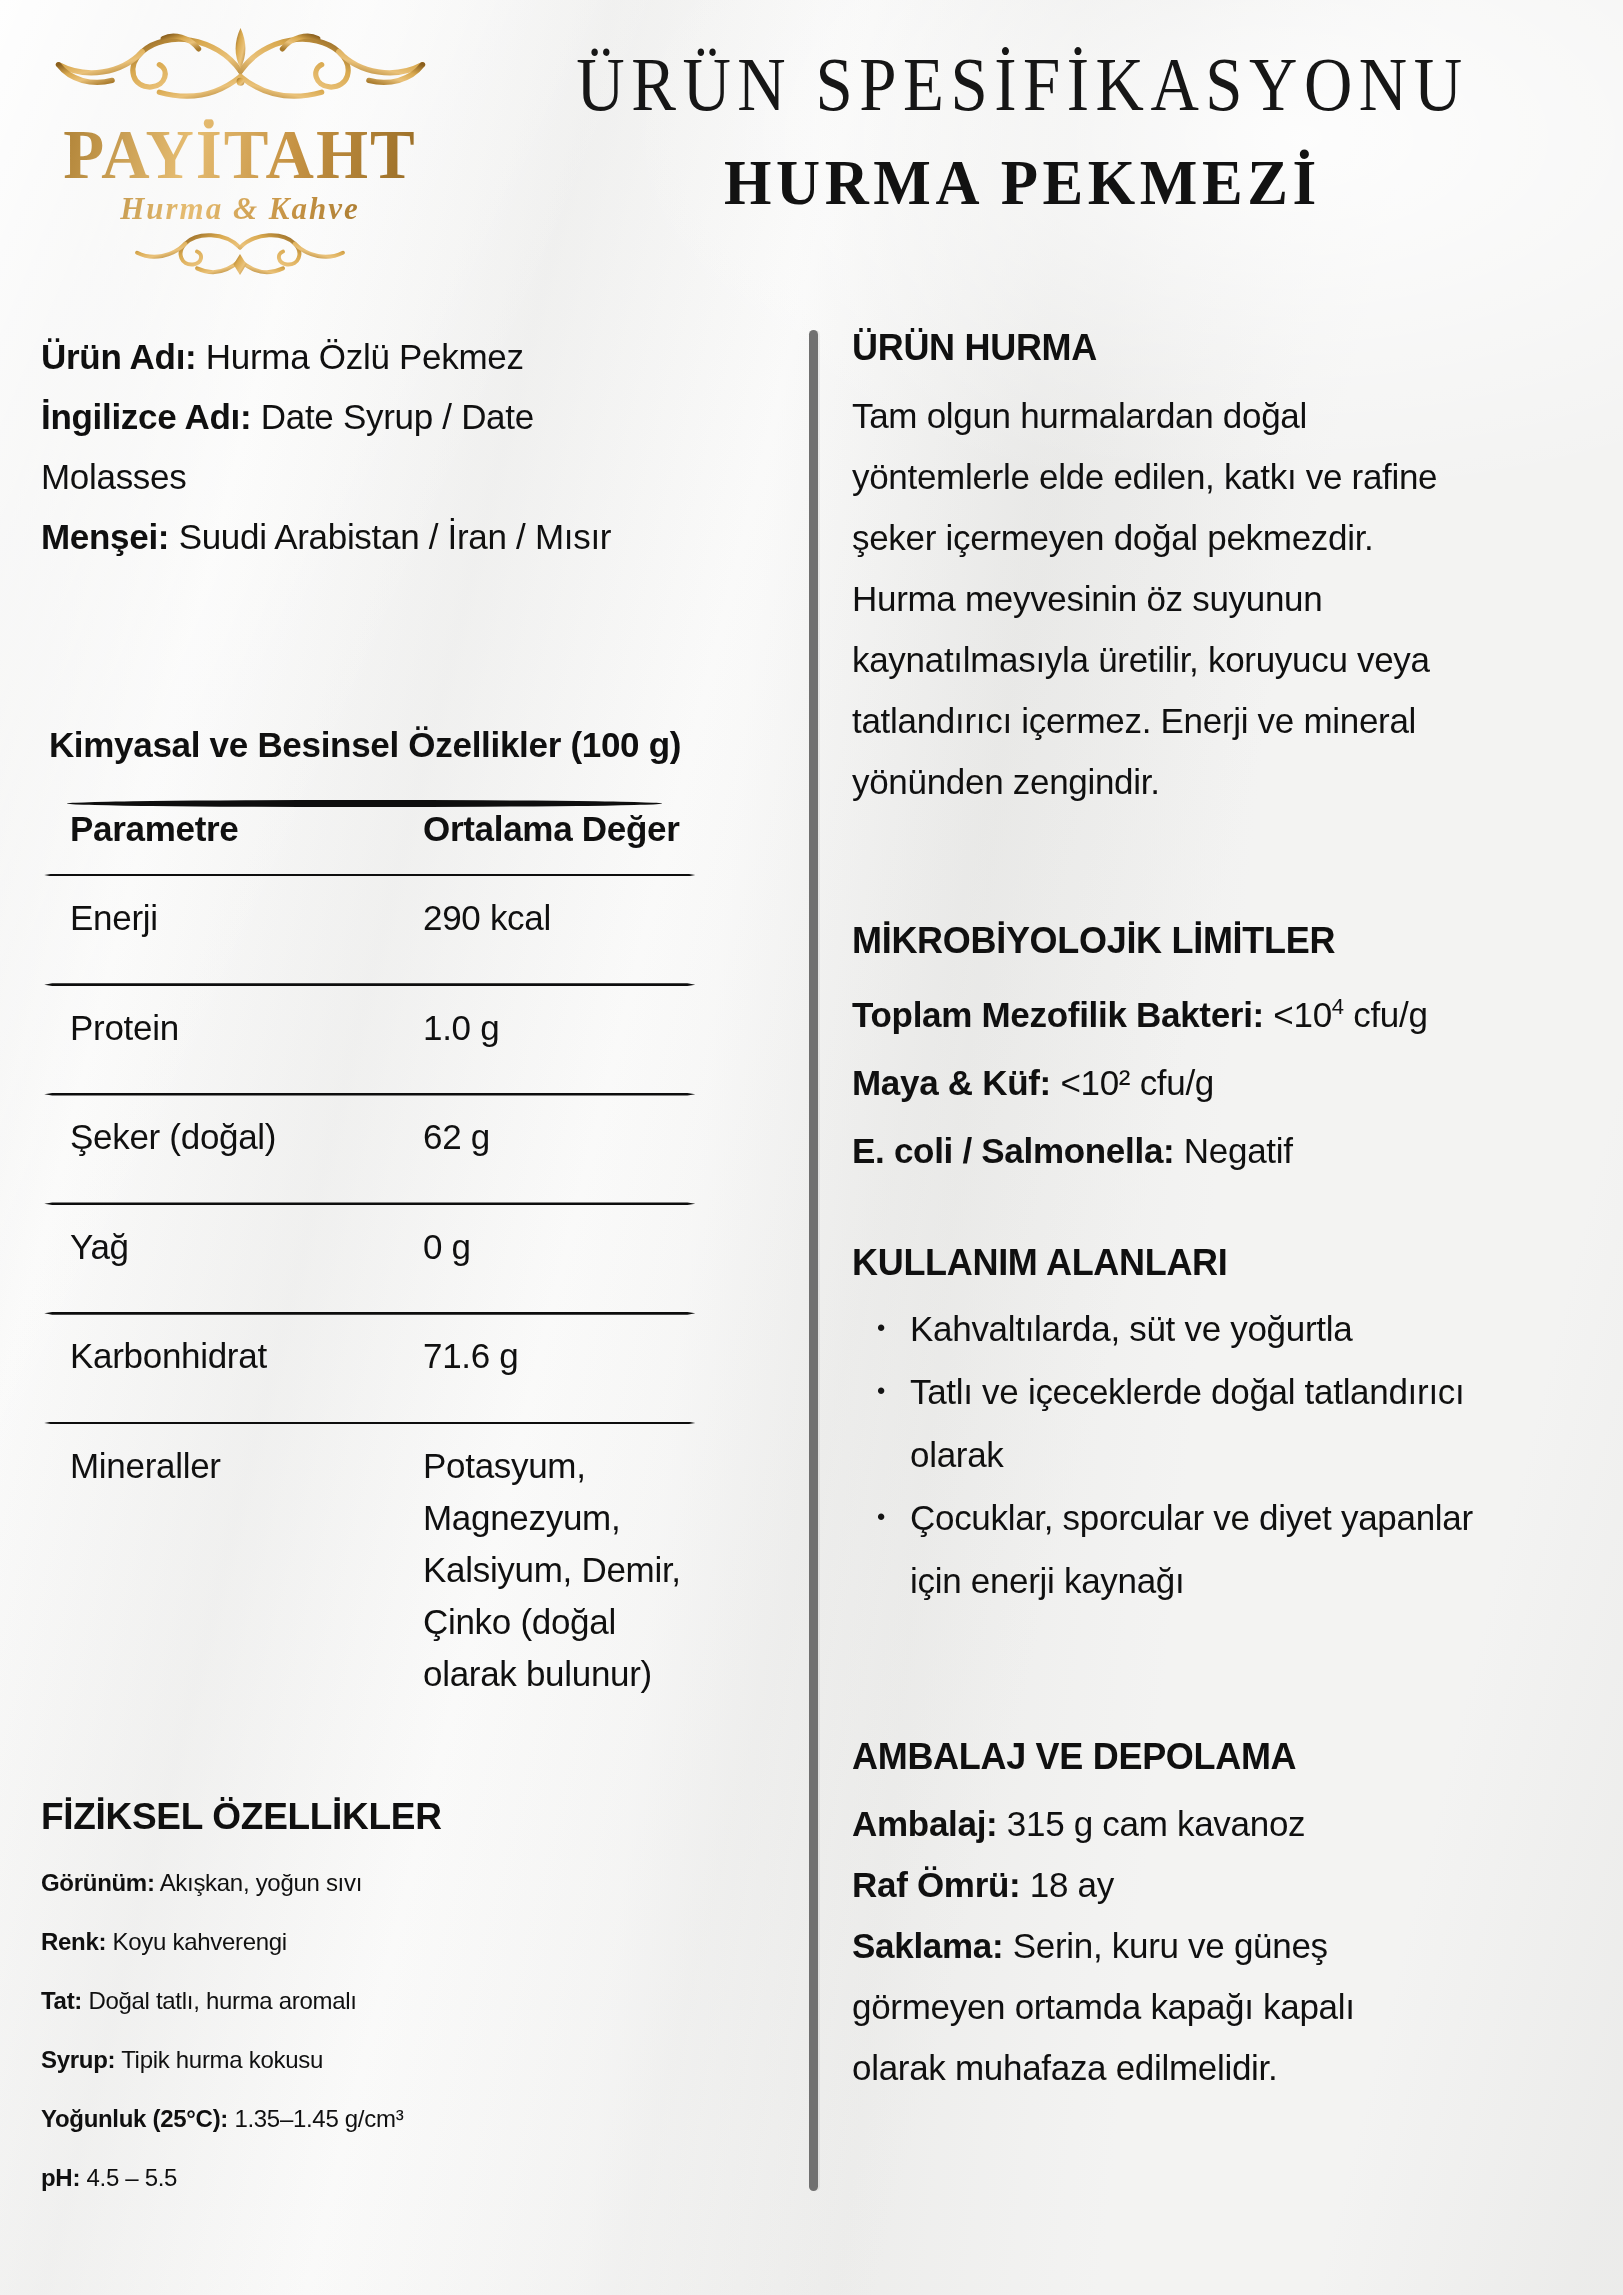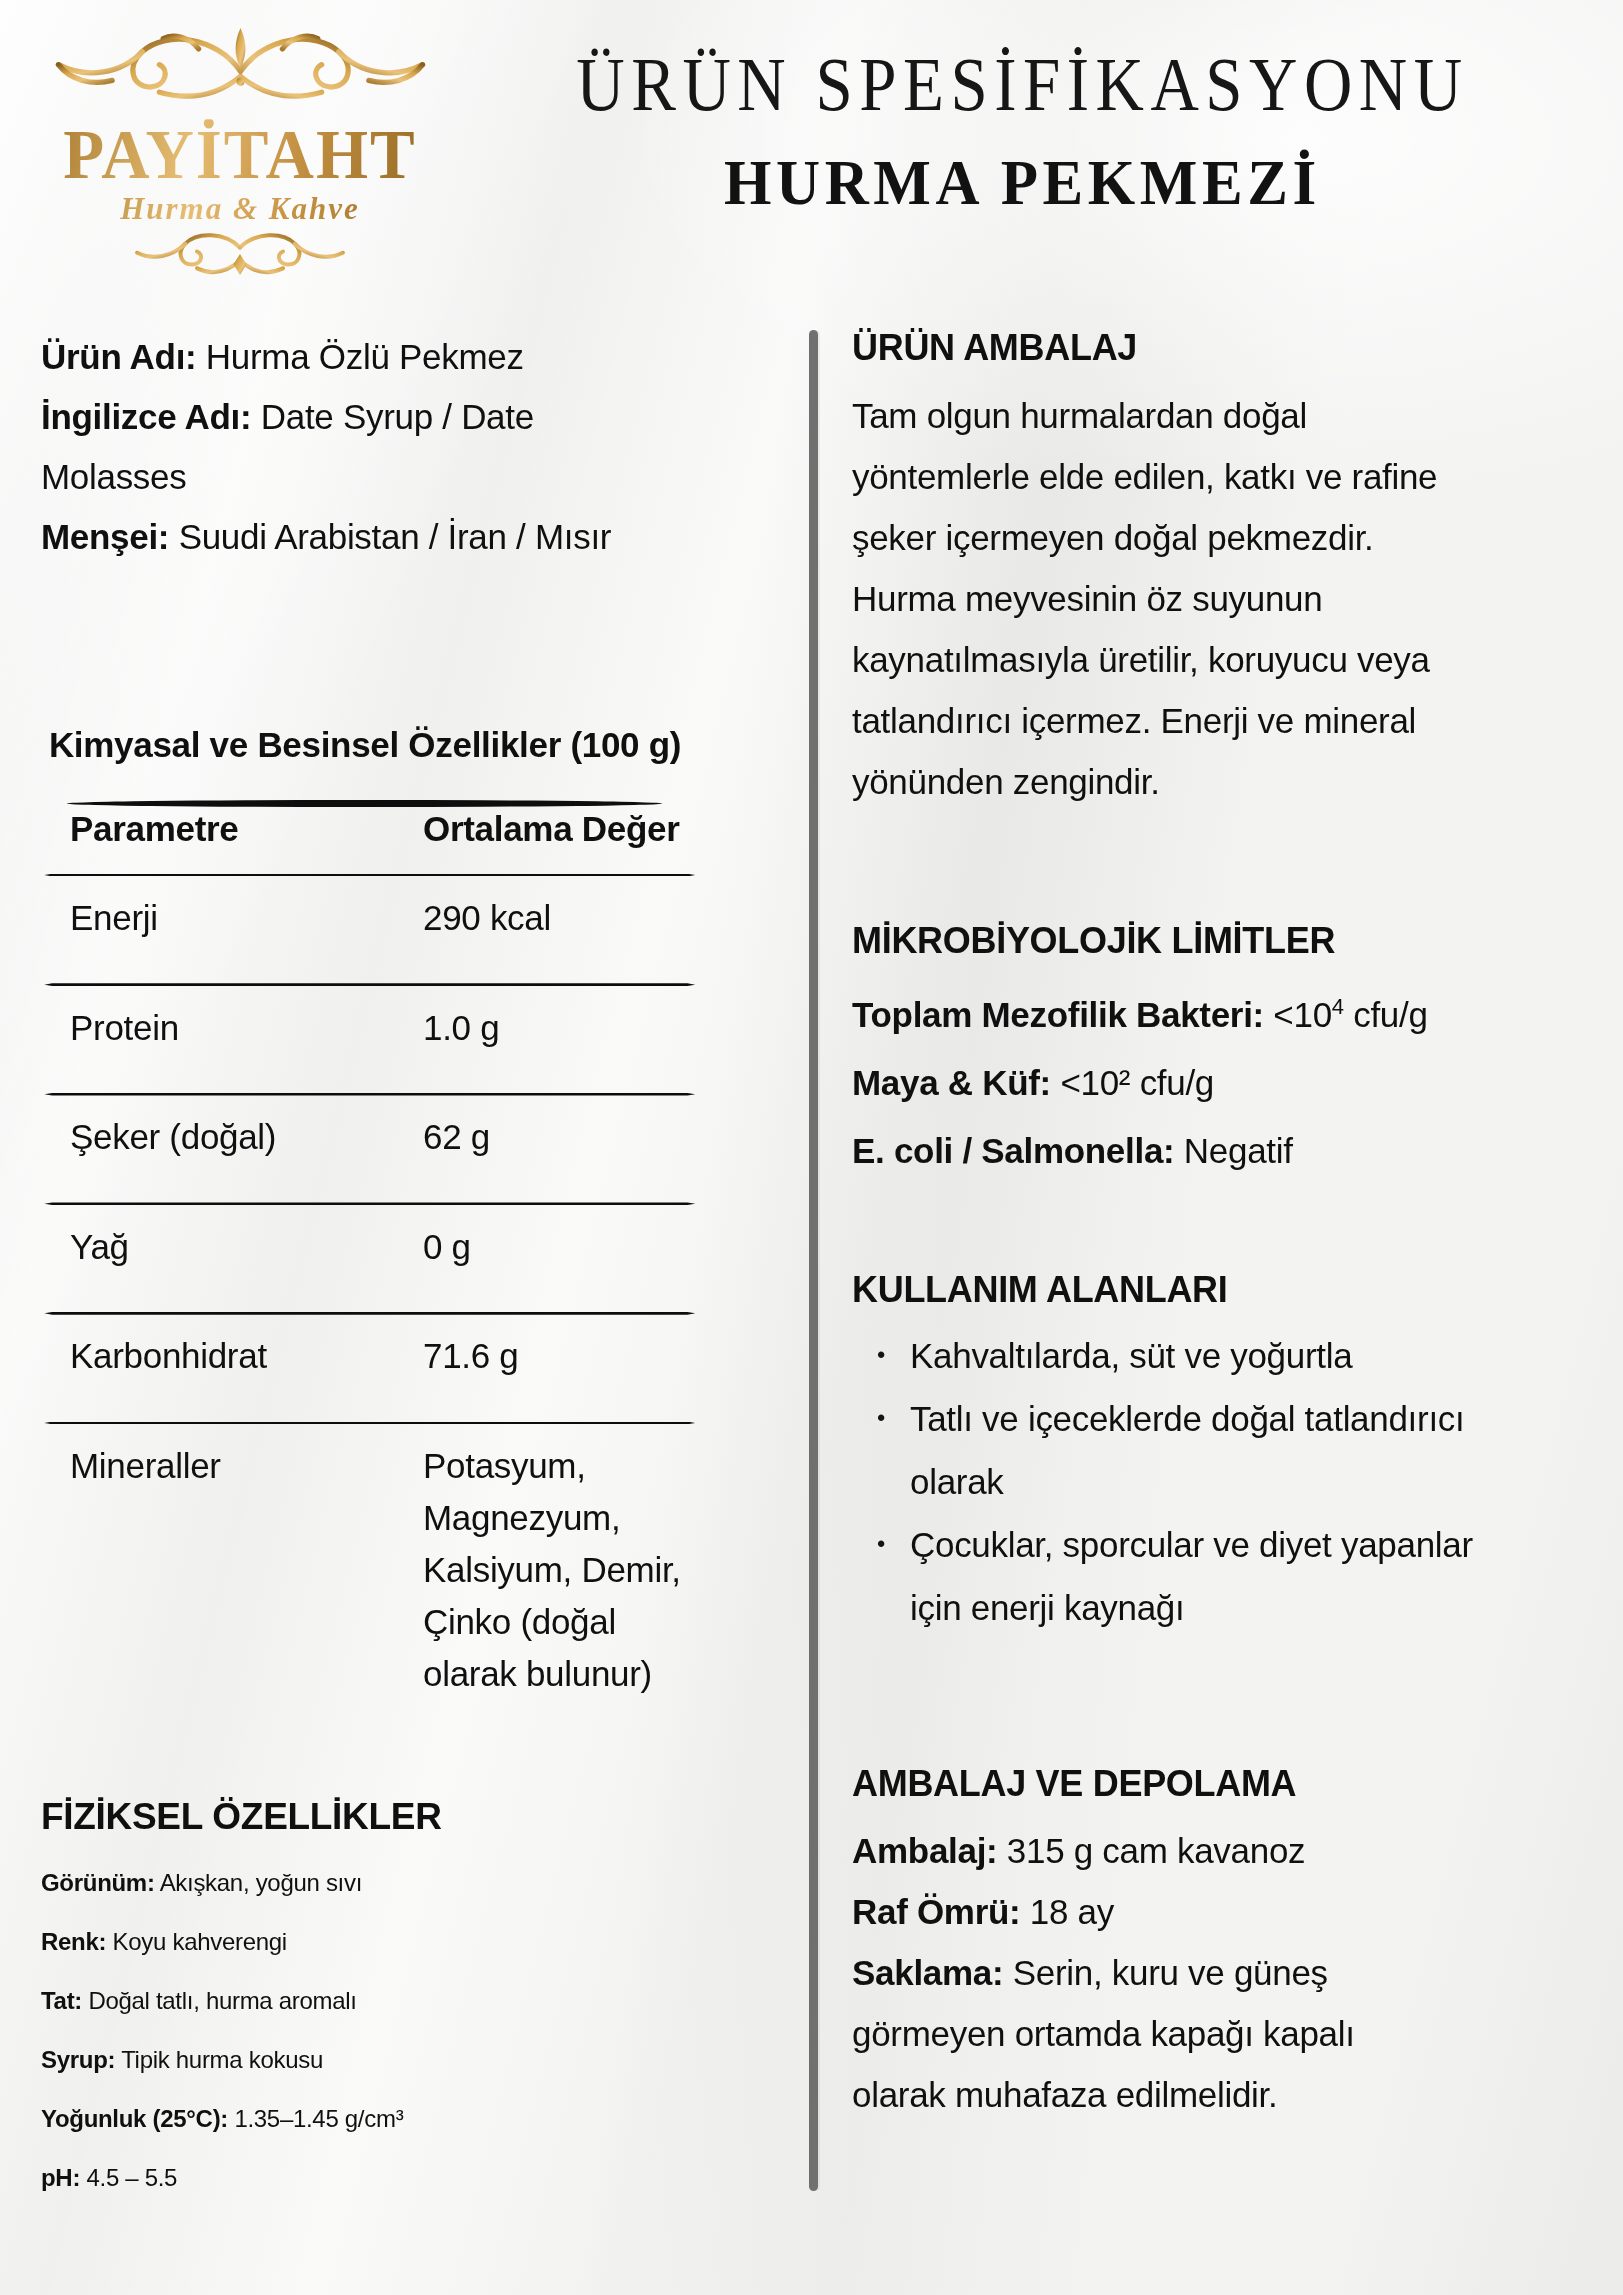--- a/index.html
+++ b/index.html
@@ -72,21 +72,21 @@
   .phys-items{margin-top:15.7px;font-size:24px;}
   .phys-items .kv{line-height:59px;}
 
   
   .sec-h{font-size:36px;font-weight:700;line-height:42px;letter-spacing:-0.3px;}
   .desc-body{margin-top:15.7px;font-size:35px;line-height:61px;white-space:pre-line;}
   .micro-sec{margin-top:108px;}
   .micro-items{margin-top:11.8px;font-size:35px;}
   .micro-items .kv{line-height:68px;}
   .sup{font-size:22px;vertical-align:super;font-weight:400;}
-  .usage-sec{margin-top:84px;}
+  .usage-sec{margin-top:57px;}
   .bullets{list-style:none;margin:13px 0 0 0;padding:0;font-size:35px;}
   .bullets li{display:flex;align-items:flex-start;line-height:63px;}
   .b-dot{width:58px;flex-shrink:0;text-align:center;font-size:23.6px;line-height:63px;color:#141414;}
   .b-text{white-space:pre-line;}
   .pack-sec{margin-top:124px;}
   .pack-items{margin-top:14.4px;font-size:35px;}
   .pack-items .kv{line-height:61px;}
 </style>
 </head>
 <body>
@@ -201,21 +201,21 @@
       <div class="kv"><span class="lbl">Renk:</span><span class="val"> Koyu kahverengi</span></div>
       <div class="kv"><span class="lbl">Tat:</span><span class="val"> Doğal tatlı, hurma aromalı</span></div>
       <div class="kv"><span class="lbl">Syrup:</span><span class="val"> Tipik hurma kokusu</span></div>
       <div class="kv"><span class="lbl">Yoğunluk (25°C):</span><span class="val"> 1.35–1.45 g/cm³</span></div>
       <div class="kv"><span class="lbl">pH:</span><span class="val"> 4.5 – 5.5</span></div>
     </div>
   </div>
 
   <div class="right-col">
 
-    <div class="sec-h">ÜRÜN AMBALAJ</div>
+    <div class="sec-h">ÜRÜN HURMA</div>
     <div class="desc-body">Tam olgun hurmalardan doğal
 yöntemlerle elde edilen, katkı ve rafine
 şeker içermeyen doğal pekmezdir.
 Hurma meyvesinin öz suyunun
 kaynatılmasıyla üretilir, koruyucu veya
 tatlandırıcı içermez. Enerji ve mineral
 yönünden zengindir.</div>
 
     <div class="micro-sec">
       <div class="sec-h">MİKROBİYOLOJİK LİMİTLER</div>

